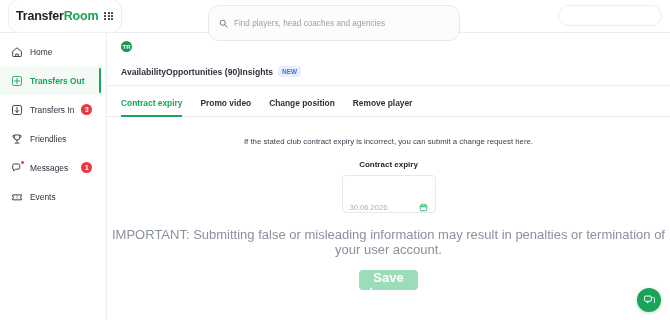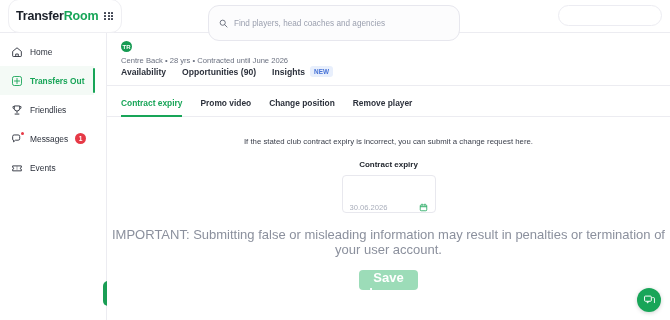--- a/index.html
+++ b/index.html
@@ -120,22 +120,22 @@
 
   .player-meta { padding: 8px 0 0 14px; }
   .avatar {
     width: 11px; height: 11px; border-radius: 50%;
     background: #159a52; display: flex; align-items: center; justify-content: center;
     color: #fff; font-size: 6px; font-weight: 700;
   }
   .meta-line { margin-top: 4px; font-size: 7.6px; color: #6b7180; white-space: nowrap; }
 
   .tabs-primary {
-    margin-top: 1px; padding-left: 14px;
-    display: flex; align-items: center; gap: 16px;
+    margin-top: 14px; padding-left: 14px;
+    display: flex; align-items: center; 
     border-bottom: 1px solid #ececf1;
     padding-bottom: 8px;
   }
   .tab-p { font-size: 8.6px; color: #2c313c; font-weight: 600; cursor: pointer; white-space: nowrap; display: flex; align-items: center; gap: 5px; }
   .tab-p.pill { background: #e6f6ec; color: #18a558; border-radius: 4px; padding: 3px 7px; }
   .new-badge { background: #e8effc; color: #4571d6; font-size: 6.4px; font-weight: 700; border-radius: 3px; padding: 2px 4px; }
 
   .tabs-sub {
     margin-top: 12px; padding-left: 14px;
     display: flex; align-items: flex-end; gap: 18px;
@@ -240,20 +240,31 @@
           <span class="ico">
             <svg viewBox="0 0 16 16" width="12" height="12">
                 <rect x="2" y="2" width="12" height="12" rx="2.4" fill="none" stroke="#18a558" stroke-width="1.2"></rect>
                 <line x1="8" y1="4.6" x2="8" y2="11.4" stroke="#18a558" stroke-width="1.2" stroke-linecap="round"></line>
                 <line x1="4.6" y1="8" x2="11.4" y2="8" stroke="#18a558" stroke-width="1.2" stroke-linecap="round"></line>
               </svg>
           </span>
           <span class="lbl">Transfers Out</span>
         </div>
 
+        <div class="nav-item">
+          <span class="ico">
+            <svg viewBox="0 0 16 16" width="12" height="12">
+                <rect x="2" y="2" width="12" height="12" rx="2.4" fill="none" stroke="#2c313c" stroke-width="1.2"></rect>
+                <line x1="8" y1="4.4" x2="8" y2="11" stroke="#2c313c" stroke-width="1.2" stroke-linecap="round"></line>
+                <path d="M5.6 8.7L8 11.2l2.4-2.5" fill="none" stroke="#2c313c" stroke-width="1.2" stroke-linecap="round" stroke-linejoin="round"></path>
+              </svg>
+          </span>
+          <span class="lbl">Transfers In</span>
+          <span class="badge">3</span>
+        </div>
 
         <div class="nav-item">
           <span class="ico">
             <svg viewBox="0 0 16 16" width="12" height="12">
                 <path d="M4.4 2.6h7.2v3.2a3.6 3.6 0 0 1-7.2 0z" fill="none" stroke="#2c313c" stroke-width="1.2" stroke-linejoin="round"></path>
                 <path d="M4.4 3.5H2.6v1.2a2 2 0 0 0 1.8 1.9M11.6 3.5h1.8v1.2a2 2 0 0 1-1.8 1.9" fill="none" stroke="#2c313c" stroke-width="1.1"></path>
                 <line x1="8" y1="9.4" x2="8" y2="12.2" stroke="#2c313c" stroke-width="1.2"></line>
                 <line x1="5.4" y1="13.4" x2="10.6" y2="13.4" stroke="#2c313c" stroke-width="1.3" stroke-linecap="round"></line>
               </svg>
           </span>
@@ -293,27 +304,20 @@
             <line x1="13" y1="8" x2="3.2" y2="8" stroke="#1b2029" stroke-width="1.5" stroke-linecap="round"></line>
             <path d="M6.6 4.6L3 8l3.6 3.4" fill="none" stroke="#1b2029" stroke-width="1.5" stroke-linecap="round" stroke-linejoin="round"></path>
           </svg>
       </button>
     </div>
 
     <div class="main">
 
       <div class="player-meta">
         <div class="avatar">TR</div>
-        <div class="meta-line">
-          <span>Centre Back</span>
-          <span>•</span>
-          <span>28 yrs</span>
-          <span>•</span>
-          <span>Contracted until June 2026</span>
-        </div>
       </div>
 
       <div class="tabs-primary">
         <div class="tab-p">
             <span>Availability</span>
           </div>
         <div class="tab-p">
             <span>Opportunities (90)</span>
           </div>
         <div class="tab-p">

